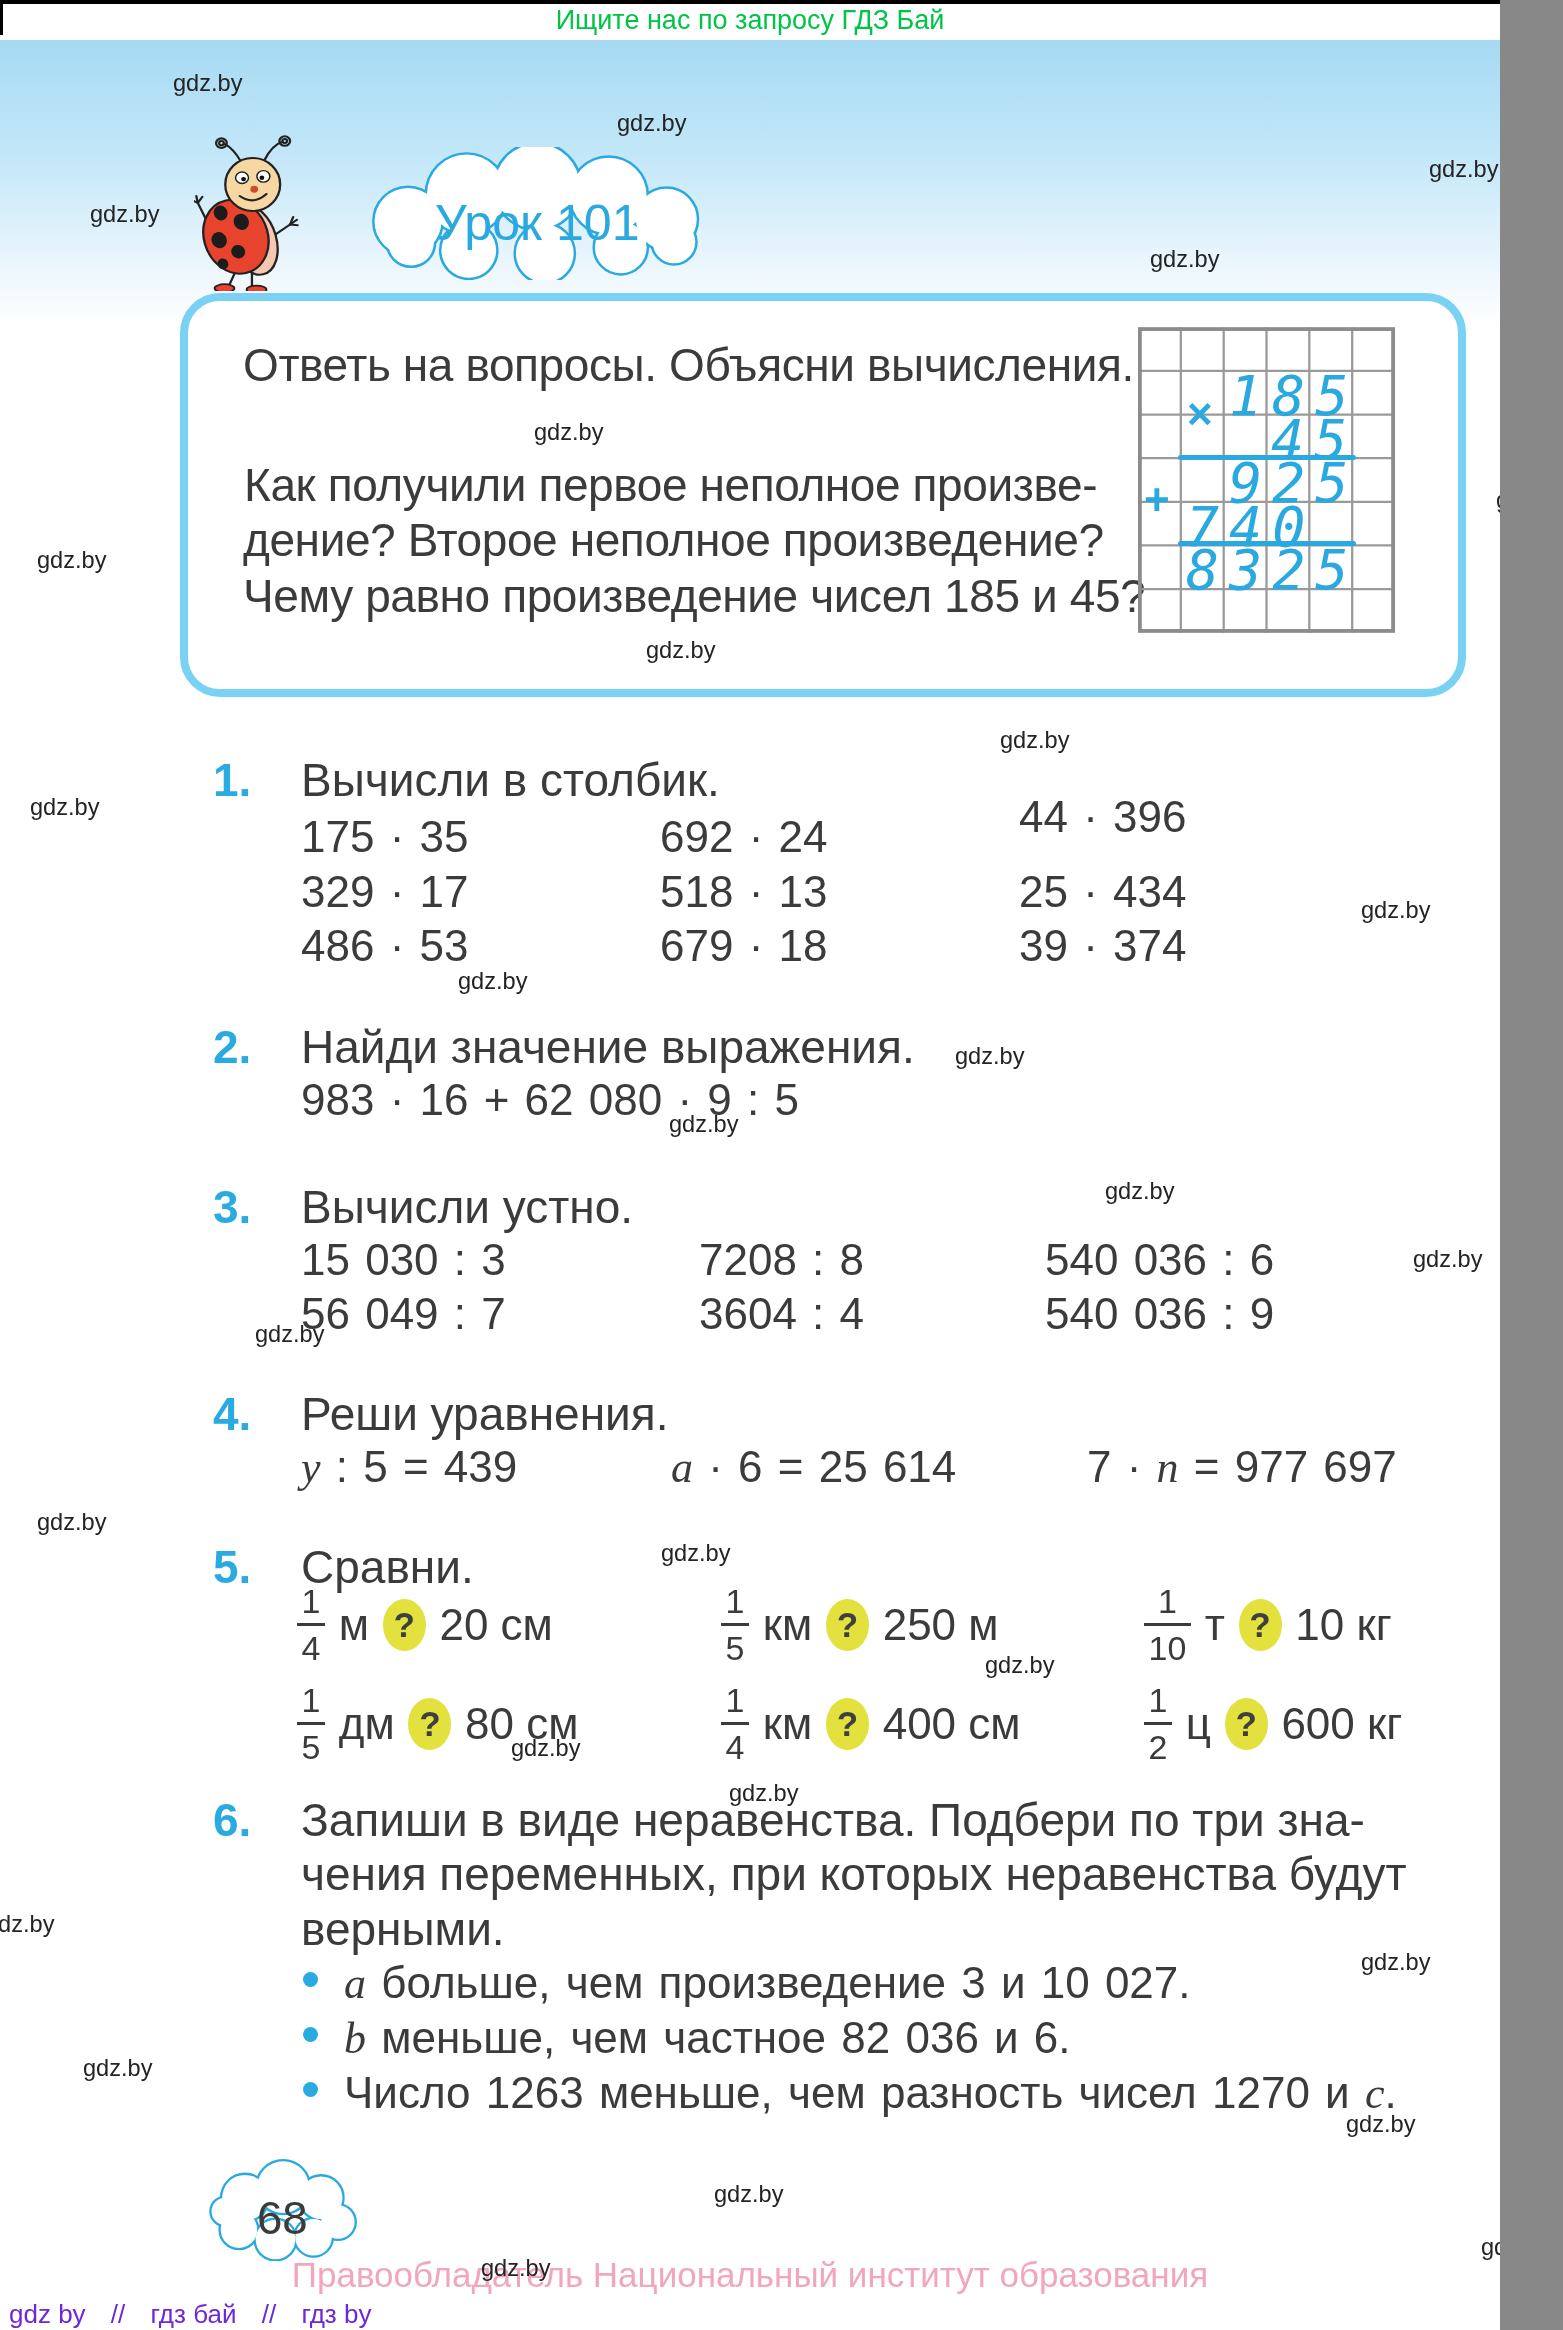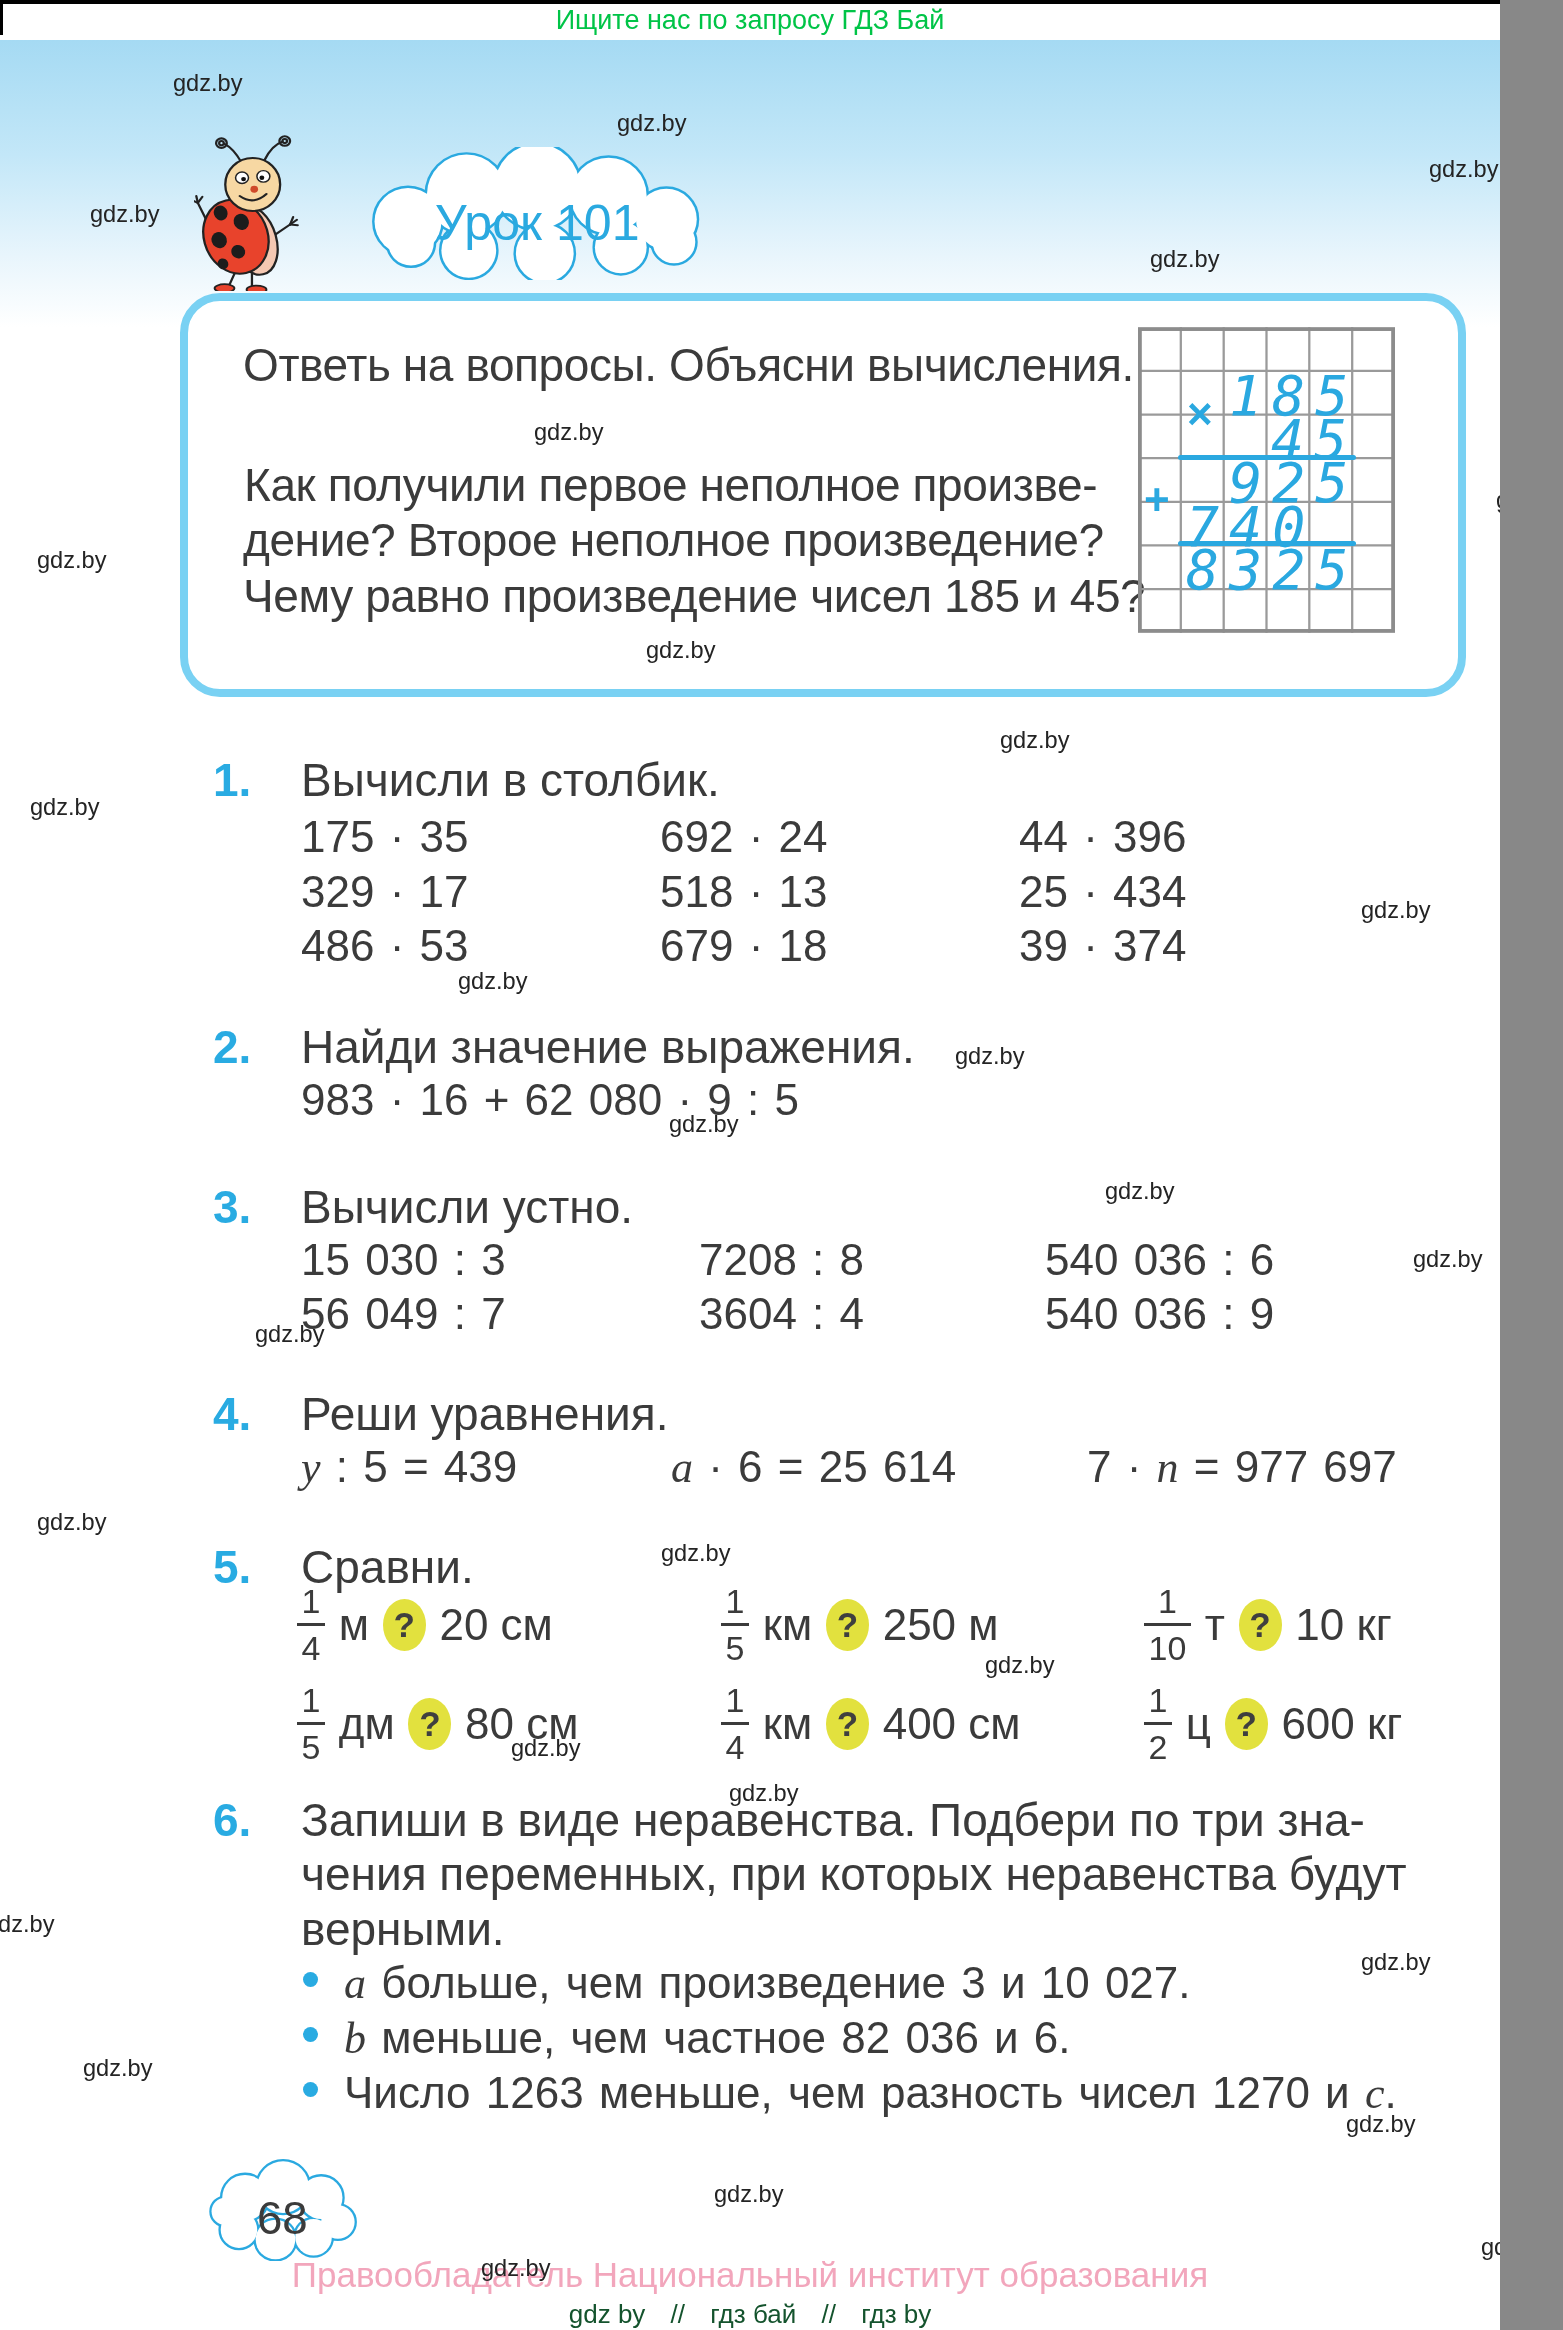--- a/index.html
+++ b/index.html
@@ -38,22 +38,22 @@
     font-size:34px;}
   .frac .num{padding:0 4.6px 5.3px;}
   .frac .den{border-top:3px solid #3b3b3b;padding:5.3px 4.6px 0;}
   .qmark{width:43px;height:52px;border-radius:50%;background:#e2e13e;display:flex;
     align-items:center;justify-content:center;font-size:35px;font-weight:bold;color:#3f3f3f;flex:0 0 auto;}
   
   .bdot{position:absolute;width:15px;height:15px;border-radius:50%;background:#29abe2;z-index:3;}
   
   .copyright{position:absolute;top:2255px;left:0;width:100%;text-align:center;
     font-size:35px;color:#f2a6bc;z-index:3;}
-  .footer{position:absolute;top:2299px;left:0;width:100%;text-align:center;
-    font-size:26px;color:#14532d;z-index:3;}
+  .footer{position:absolute;top:2299px;left:0;width:100%;text-align:left;
+    font-size:26px;color:#6d28d9;z-index:3;}
   .footer span{margin:0 9px;}
 </style>
 </head>
 <body>
 
 <div class="page">
 
   <div class="edge" style="left:0;top:0;width:1564px;height:3.8px;"></div>
   <div class="edge" style="left:0;top:0;width:3px;height:35px;"></div>
   <div class="edge" style="left:1561px;top:0;width:3px;height:100px;"></div>
@@ -158,21 +158,21 @@
   <div class="hand" style="left:1229px;top:456px;">925</div>
   <div class="hsign" style="left:1144px;top:478px;">+</div>
   <div class="hand" style="left:1186px;top:500px;">740</div>
   <div class="hline" style="left:1178px;top:541px;width:178px;"></div>
   <div class="hand" style="left:1186px;top:543px;">8325</div>
 
   <div class="tasknum" style="left:213px;top:753px;">1.</div>
   <div class="ttitle" style="left:301px;top:753px;">Вычисли в столбик.</div>
   <div class="tval" style="left:301px;top:812px;">175 · 35</div>
   <div class="tval" style="left:660px;top:812px;">692 · 24</div>
-  <div class="tval" style="left:1019px;top:812px;">44 · 396</div>
+  <div class="tval" style="left:1019px;top:792px;">44 · 396</div>
   <div class="tval" style="left:301px;top:867px;">329 · 17</div>
   <div class="tval" style="left:660px;top:867px;">518 · 13</div>
   <div class="tval" style="left:1019px;top:867px;">25 · 434</div>
   <div class="tval" style="left:301px;top:921px;">486 · 53</div>
   <div class="tval" style="left:660px;top:921px;">679 · 18</div>
   <div class="tval" style="left:1019px;top:921px;">39 · 374</div>
 
   <div class="tasknum" style="left:213px;top:1020px;">2.</div>
   <div class="ttitle" style="left:301px;top:1020px;">Найди значение выражения.</div>
   <div class="tval" style="left:301px;top:1075px;">983 · 16 + 62 080 · 9 : 5</div>

